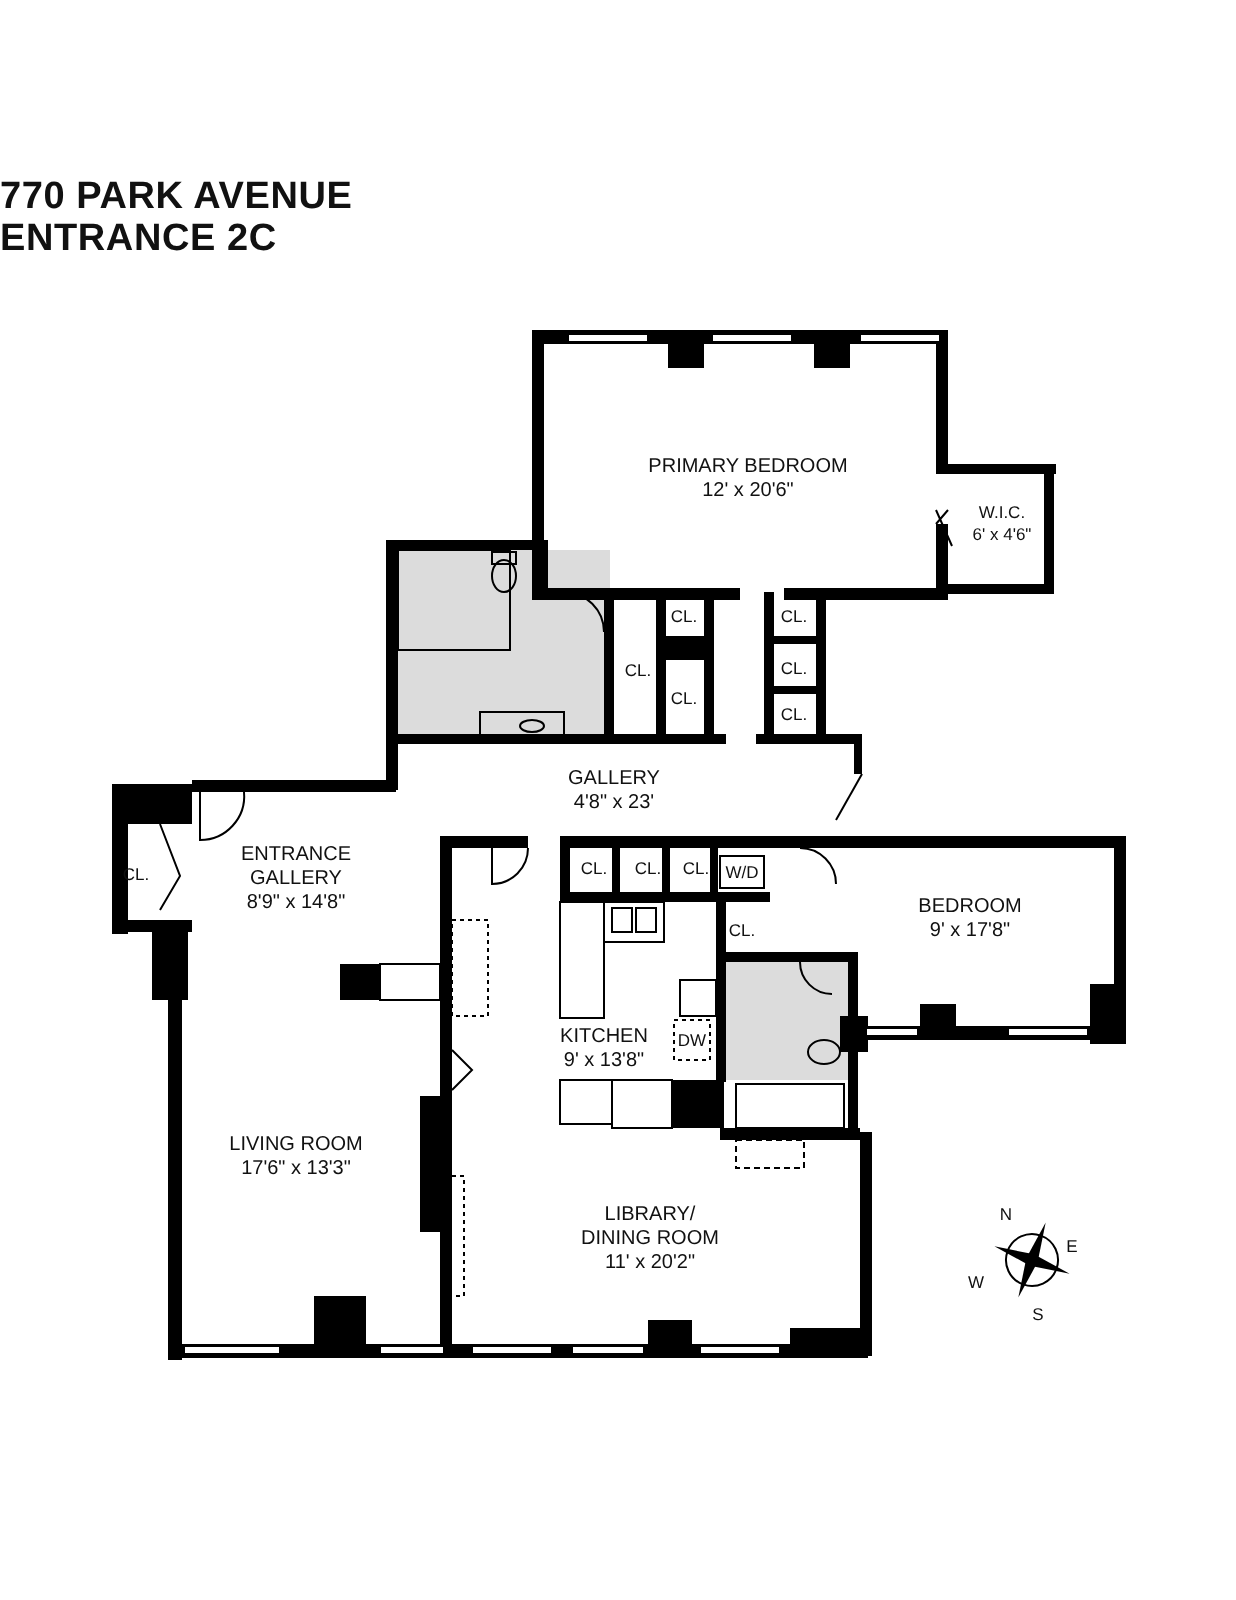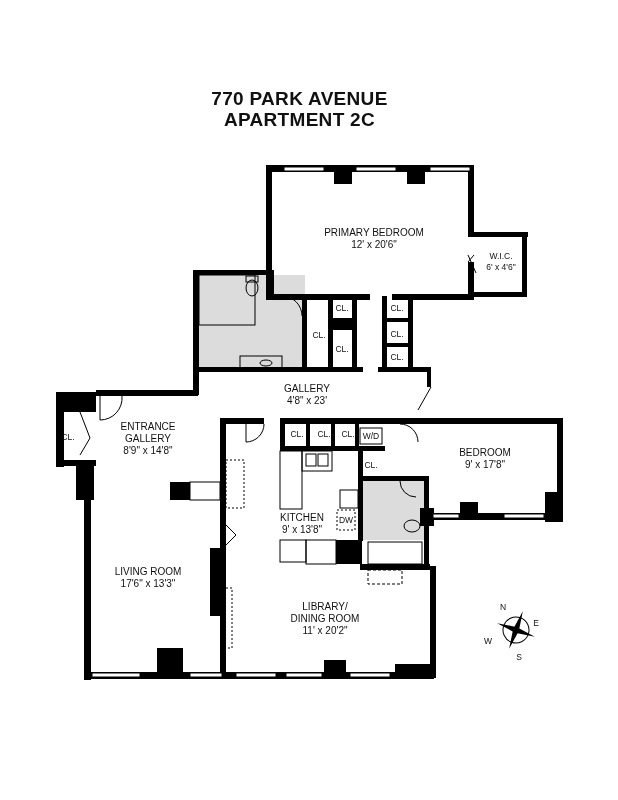--- a/index.html
+++ b/index.html
@@ -1,32 +1,32 @@
 <!DOCTYPE html>
 <html><head>
 <meta charset="utf-8">
 <style>
   html,body{margin:0;padding:0;background:#fff;}
   body{width:618px;height:800px;position:relative;overflow:hidden;font-family:"Liberation Sans",sans-serif;}
-  .title{position:absolute;left:0;width:599px;text-align:center;font-weight:bold;font-size:19px;color:#111;letter-spacing:0.3px;}
+  .title{position:absolute;left:0;width:599px;font-weight:bold;font-size:19px;color:#111;letter-spacing:0.3px;}
   #t1{top:88px;}
   #t2{top:109px;}
   svg{position:absolute;left:0;top:0;}
   .lbl{font-family:"Liberation Sans",sans-serif;font-size:10px;fill:#111;text-anchor:middle;}
   .sm{font-size:8.5px;}
   .wall{fill:#000;}
   .win{fill:#fff;stroke:#000;stroke-width:1;}
   .thin{fill:none;stroke:#000;stroke-width:1;}
   .tile{fill:#dcdcdc;}
 </style>
 </head>
 <body>
 
 <div class="title" id="t1">770 PARK AVENUE</div>
-<div class="title" id="t2">APARTMENT 2C</div>
+<div class="title" id="t2">ENTRANCE 2C</div>
 
 <svg width="618" height="800">
 
   <rect class="tile" x="197" y="275" width="108" height="95"></rect>
 
   <rect class="tile" x="362" y="480" width="62" height="60"></rect>
 
   <g>
     <rect class="wall" x="266" y="165" width="6" height="135"></rect>
     <rect class="wall" x="266" y="165" width="208" height="7"></rect>

